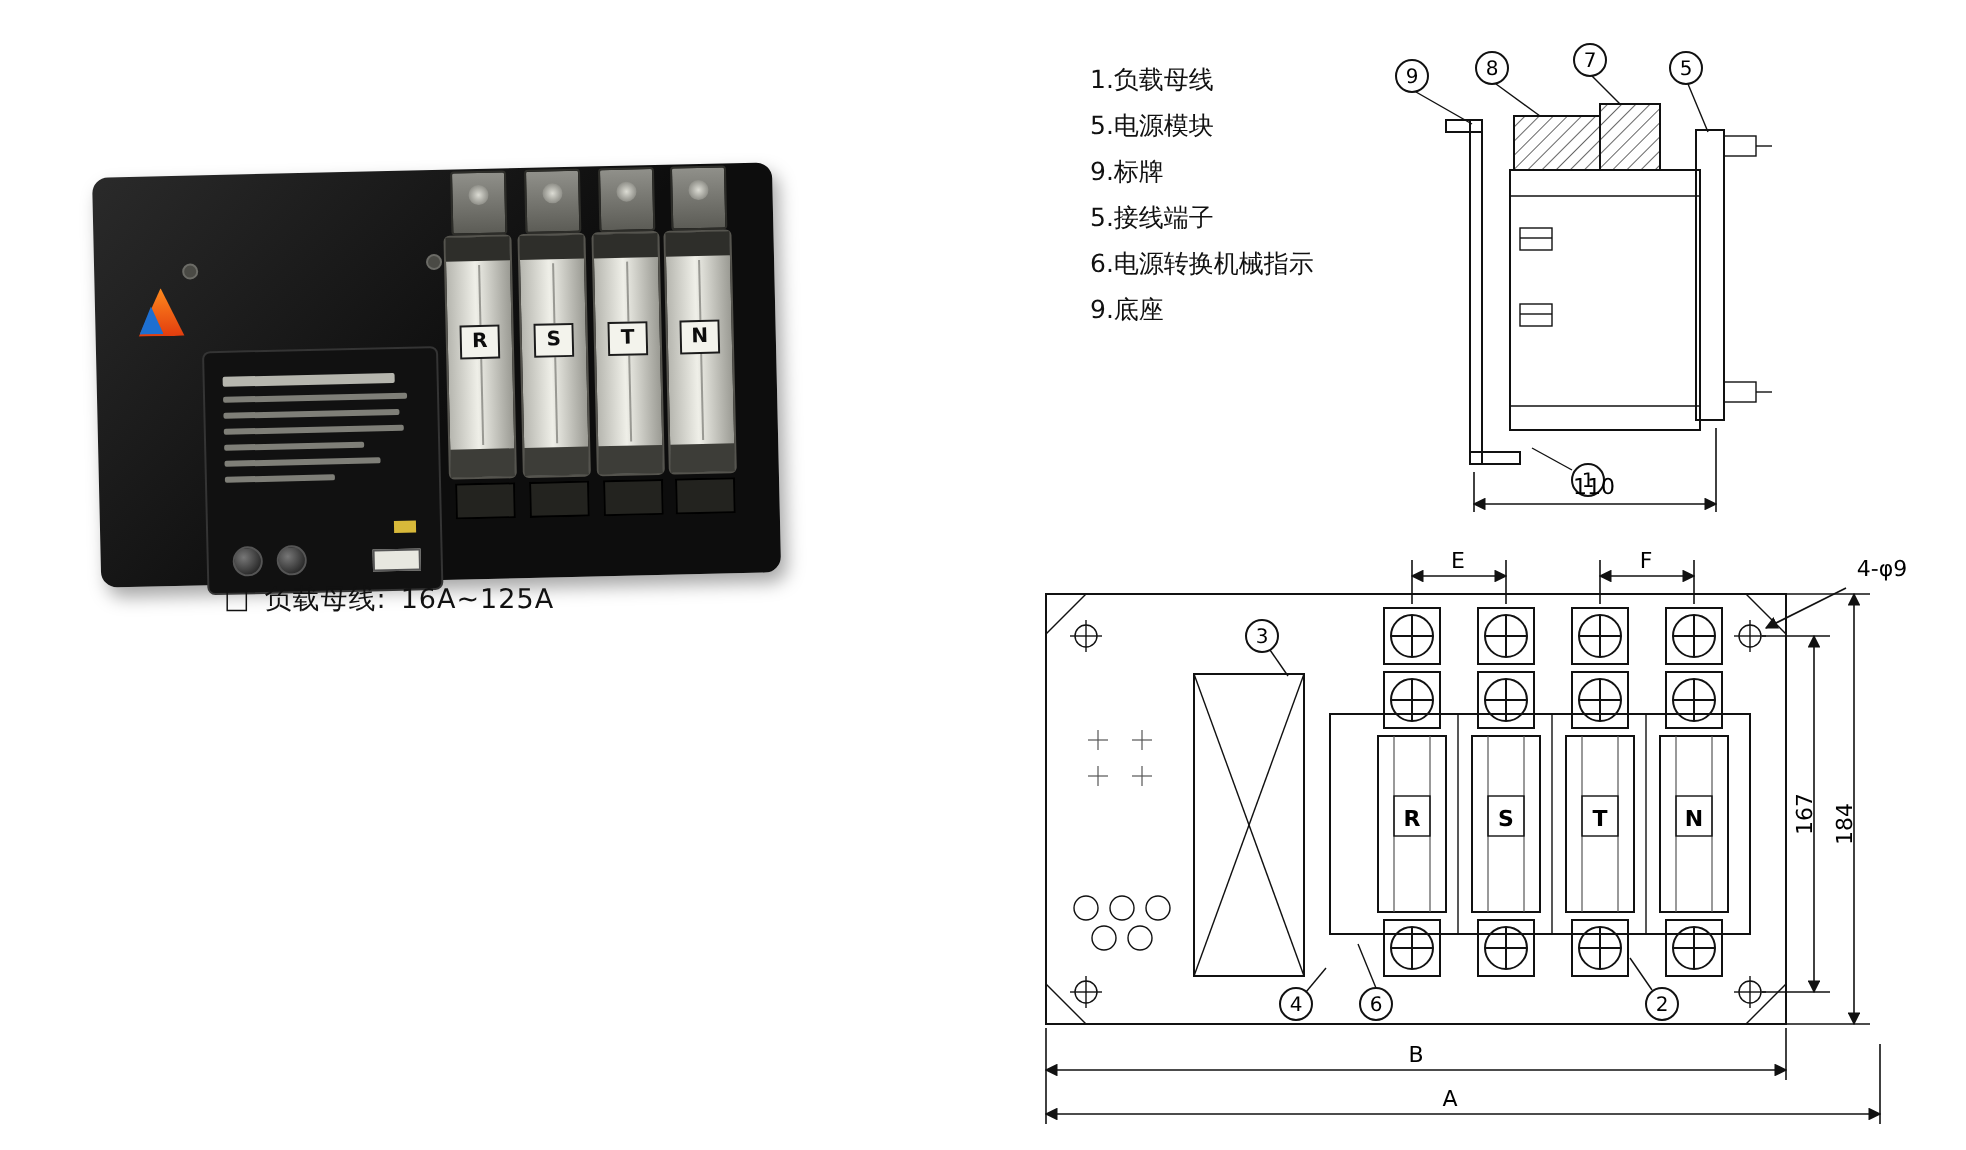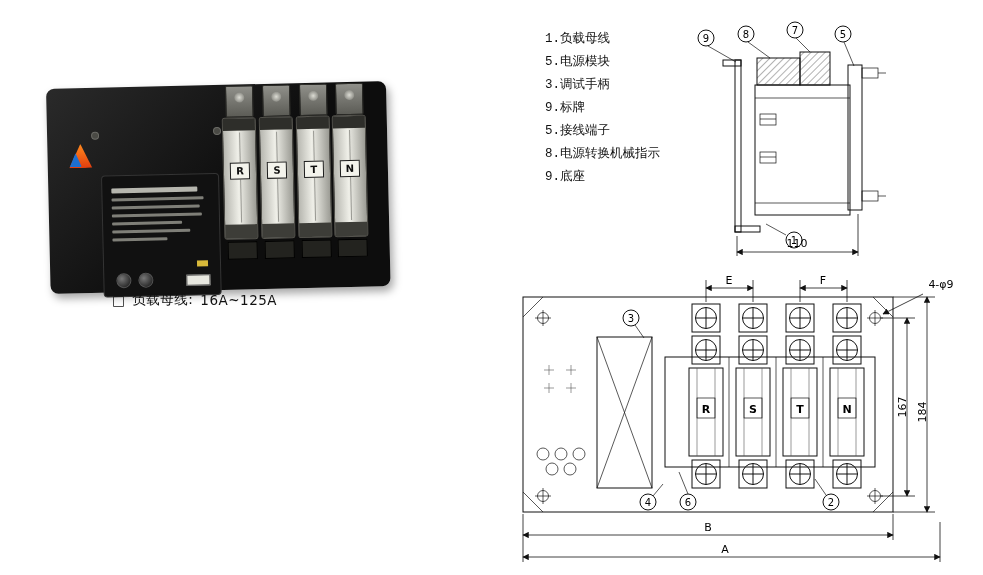--- a/index.html
+++ b/index.html
@@ -50,21 +50,21 @@
   .t1{left:185px}.t2{left:222px}.t3{left:259px}.t4{left:295px}
   .ph-bterm{position:absolute;top:190px;width:28px;height:16px;background:#23231f;border:1px solid #000;}
   .b1{left:184px}.b2{left:221px}.b3{left:258px}.b4{left:294px}
 
   
   .rated{position:absolute;left:112px;top:291px;font-size:13.5px;letter-spacing:.5px;
          display:flex;gap:7px;align-items:center;}
 
   
   .parts{position:absolute;left:545px;top:28px;margin:0;padding:0;list-style:none;}
-  .parts li{font-size:12.5px;line-height:23px;white-space:nowrap;font-family:Liberation Mono, monospace;}
+  .parts li{font-size:12.5px;line-height:23px;white-space:nowrap;}
 
   
   svg{position:absolute;}
   .svg-side{left:682px;top:18px;}
   .svg-top{left:513px;top:272px;}
   .ln{stroke:#111;stroke-width:1;fill:none;}
   .thin{stroke:#111;stroke-width:.7;fill:none;}
   .lt{stroke:#555;stroke-width:.6;fill:none;}
   .dim{stroke:#111;stroke-width:.8;fill:none;}
   .co{fill:#fff;stroke:#111;stroke-width:1;}
@@ -141,24 +141,23 @@
 
   <div class="rated">
     <span>□</span>
     <span>负载母线:</span>
     <span>16A~125A</span>
   </div>
 
   <ul class="parts">
     <li>1.负载母线</li>
     <li>5.电源模块</li>
-    <li>3.调试手柄</li>
     <li>9.标牌</li>
     <li>5.接线端子</li>
-    <li>8.电源转换机械指示</li>
+    <li>6.电源转换机械指示</li>
     <li>9.底座</li>
   </ul>
 
   <svg class="svg-side" width="225" height="255" viewBox="0 0 225 255">
     <defs>
       <marker id="arrS" viewBox="0 0 10 10" refX="9" refY="5" markerWidth="8" markerHeight="8" orient="auto-start-reverse">
           <path d="M0,0 L10,5 L0,10 z" fill="#111"></path>
         </marker>
       <pattern id="hatchS" width="5" height="5" patternUnits="userSpaceOnUse" patternTransform="rotate(45)">
         <line x1="0" y1="0" x2="0" y2="5" stroke="#666" stroke-width="1"></line>

